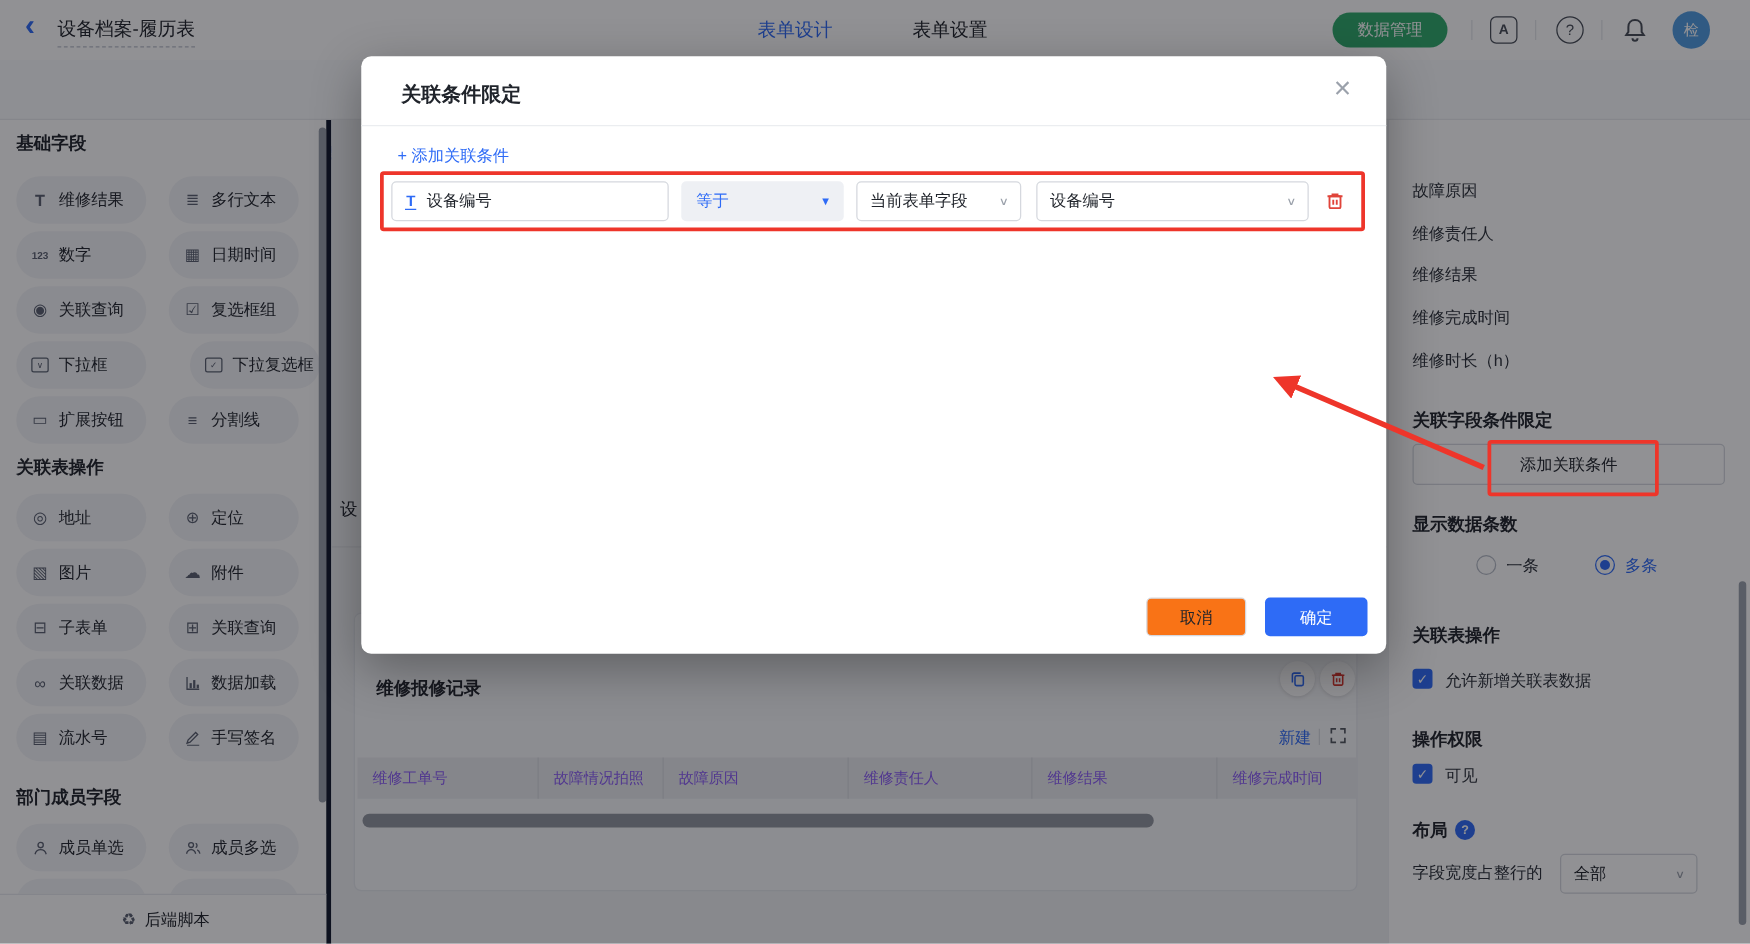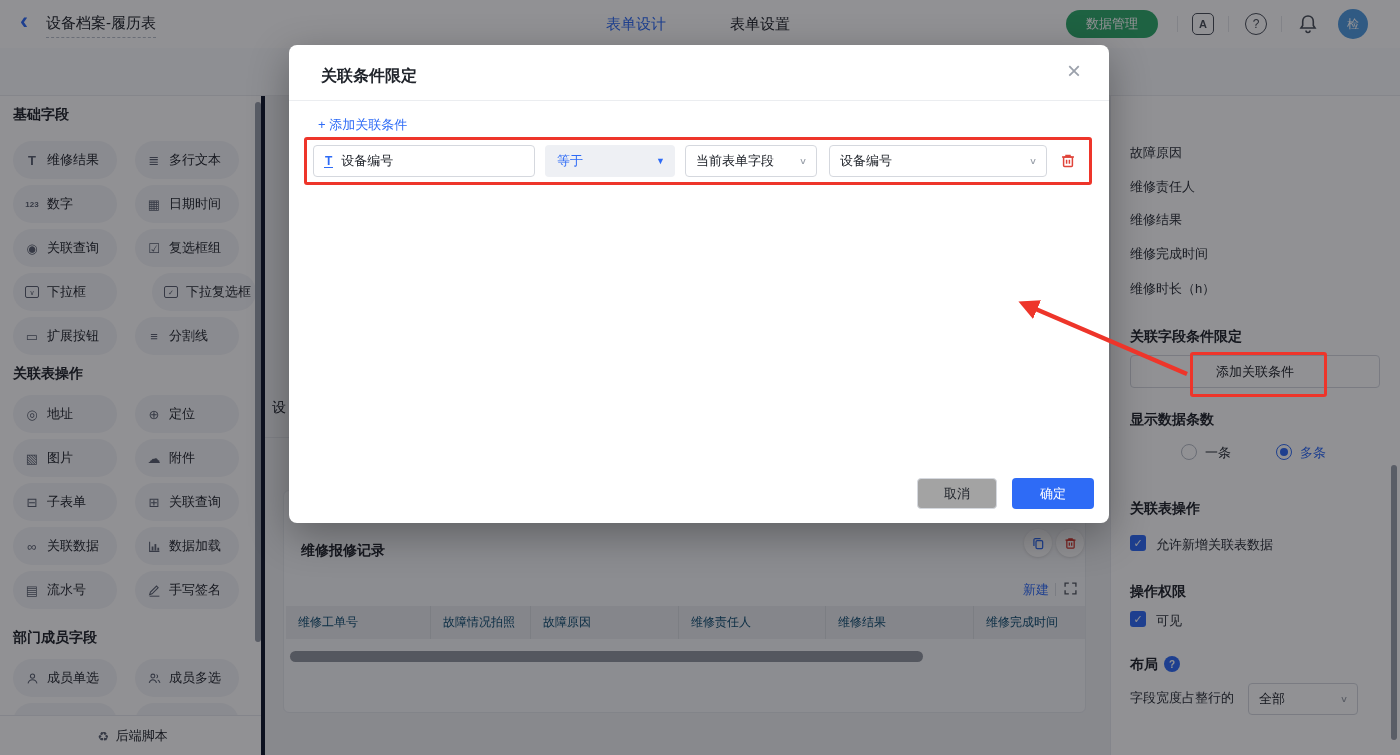--- a/index.html
+++ b/index.html
@@ -26,21 +26,21 @@
   .sec{font-size:14px;font-weight:700;color:#20242b}
   .lnk{display:flex;align-items:center;gap:6px;color:#2e6bf6;font-size:13px}
   .sq{width:14px;height:14px;border:1.2px solid #2e6bf6;border-radius:3px;display:inline-flex;
       align-items:center;justify-content:center;font-size:9px;line-height:1}
   .rpill{height:30px;border-radius:15px;display:flex;align-items:center;justify-content:center;font-size:13px;box-sizing:border-box}
   .circ{border-radius:50%;display:flex;align-items:center;justify-content:center;box-sizing:border-box}
   .sel{border:1px solid #d5d8de;border-radius:4px;background:#fff;display:flex;align-items:center;
        box-sizing:border-box;font-size:13px;color:#20242b}
   .chev{margin-left:auto;color:#9aa0aa;font-size:11px;transform:scaleY(.8);padding-right:9px}
   .cell{border-right:1px solid #d9dce1;box-sizing:border-box;padding-left:12px;line-height:33px;
-        font-size:12px;color:#0c4a6e;white-space:nowrap;overflow:hidden;flex:none}
+        font-size:12px;color:#8b5cf6;white-space:nowrap;overflow:hidden;flex:none}
   .cb{width:16px;height:16px;background:#2e6bf6;border-radius:3px;color:#fff;font-size:11px;
       display:flex;align-items:center;justify-content:center}
   .radio{width:16px;height:16px;border-radius:50%;border:1.5px solid #b6bcc6;background:#fff;box-sizing:border-box}
   .radio.on{border-color:#2e6bf6;display:flex;align-items:center;justify-content:center}
   .radio.on i{width:8px;height:8px;border-radius:50%;background:#2e6bf6}
   .ptitle{font-size:14px;font-weight:700;color:#20242b}
   .pitem{font-size:13px;color:#2a2f37}
   .redbox{border:3px solid #ee352a;border-radius:3px;box-sizing:border-box}
 </style>
 </head>
@@ -354,21 +354,21 @@
     </div>
 
     <span class="ab" style="left:770px;top:107px">
       <svg width="18" height="18" viewBox="0 0 18 18">
         <path d="M3 5h12M7 5V3.5h4V5" fill="none" stroke="#e0443a" stroke-width="1.5"></path>
         <rect x="4.6" y="5" width="8.8" height="9.5" rx="1" fill="none" stroke="#e0443a" stroke-width="1.5"></rect>
         <path d="M7.6 7.8v4M10.4 7.8v4" stroke="#e0443a" stroke-width="1.5"></path>
         </svg>
     </span>
 
-    <div class="ab" style="left:628px;top:433px;width:80px;height:31px;border:1px solid #d5d8de;border-radius:4px;background:#a3a3a3;
+    <div class="ab" style="left:628px;top:433px;width:80px;height:31px;border:1px solid #d5d8de;border-radius:4px;background:#f97316;
                  display:flex;align-items:center;justify-content:center;font-size:13px;box-sizing:border-box">取消</div>
     <div class="ab" style="left:723px;top:433px;width:82px;height:31px;border-radius:4px;background:#2e6bf6;color:#fff;
                  display:flex;align-items:center;justify-content:center;font-size:13px">确定</div>
   </div>
 
   <div class="ab redbox anno" style="left:1190px;top:352px;width:137px;height:45px"></div>
   <svg class="ab anno" style="left:1000px;top:288px" width="200" height="100" viewBox="0 0 200 100">
     <defs>
       <marker id="ah" viewBox="0 0 10 10" refX="7" refY="5" markerWidth="4.5" markerHeight="4.5" orient="auto">
         <path d="M0 0L10 5L0 10z" fill="#ee352a"></path>

